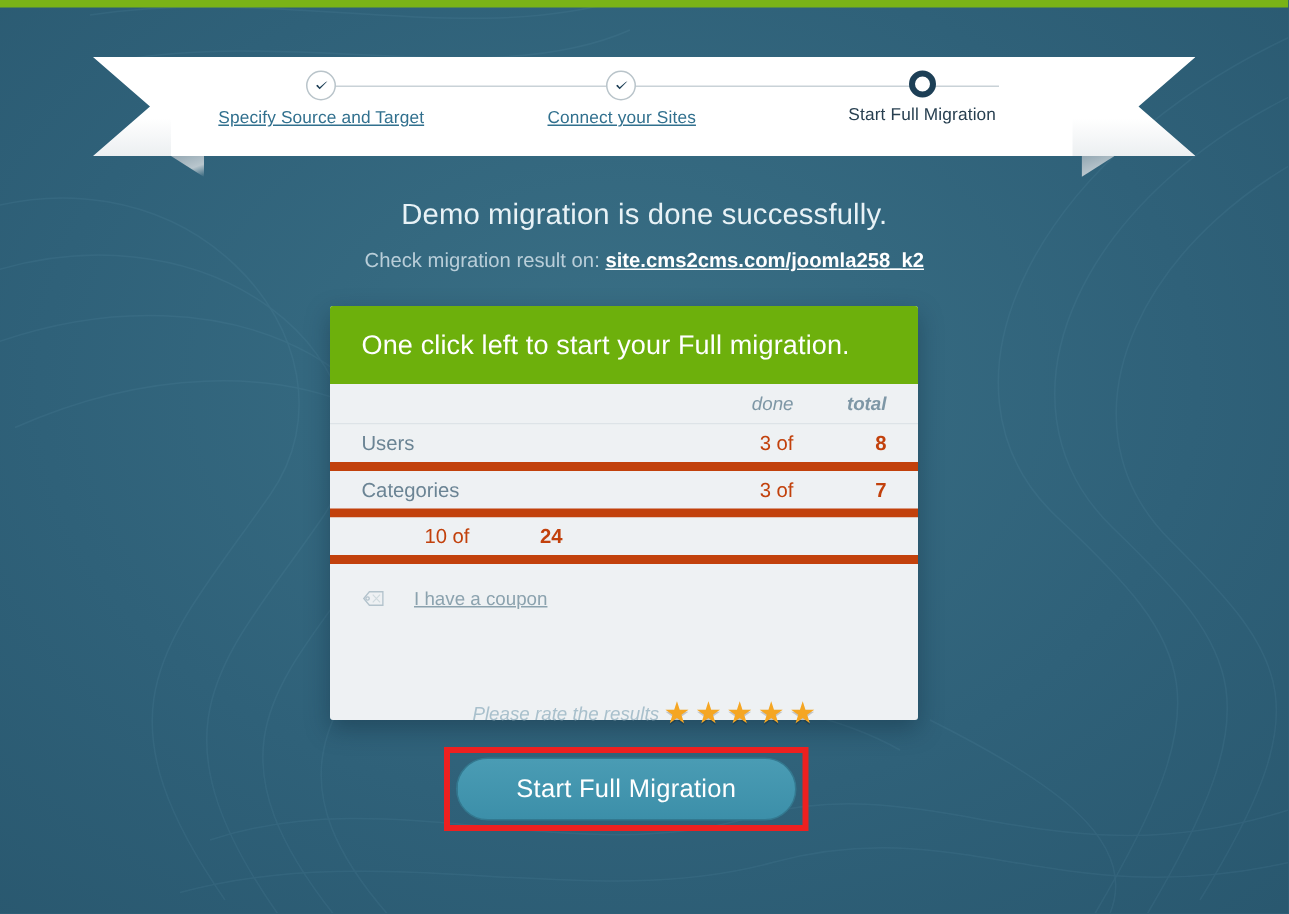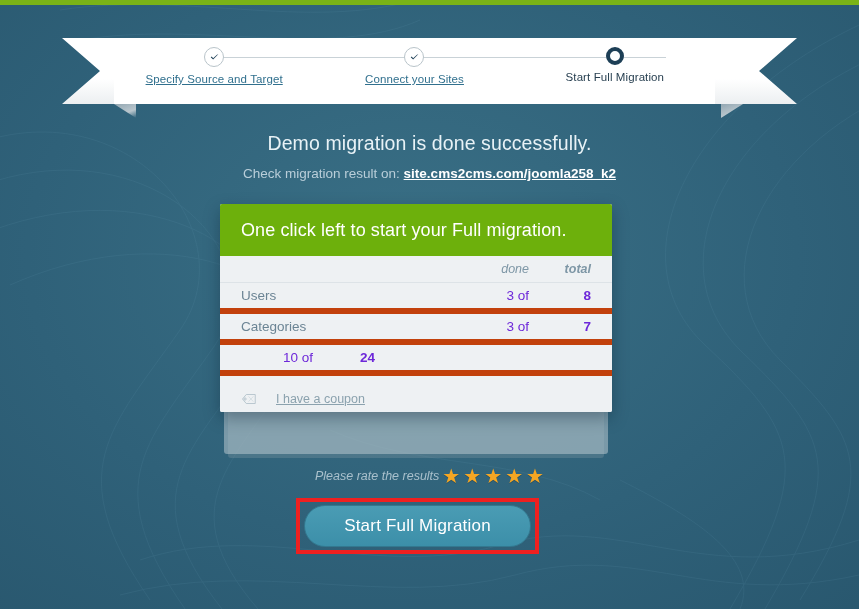--- a/index.html
+++ b/index.html
@@ -193,21 +193,21 @@
     top: 204px; left: 224px;
     width: 384px; height: 250px;
     background: #b6c6ce;
     opacity: .55;
     border-radius: 3px;
     z-index: 3;
   }
   #card {
     position: absolute;
     top: 204px; left: 220px;
-    width: 392px; height: 208px;
+    width: 392px; height: 276px;
     background: #eef1f3;
     border-radius: 2px;
     overflow: hidden;
     z-index: 4;
     box-shadow: 0 6px 16px rgba(10,30,45,.35);
   }
   #card-header {
     height: 52px;
     background: #6db00c;
     color: #ffffff;
@@ -239,21 +239,21 @@
     display: flex;
     align-items: center;
     height: 31px;
     padding: 0 21px;
     border-bottom: 6px solid #c2410c;
     background: #eef1f3;
     font-size: 13.5px;
     color: #6b8494;
   }
   .row .c-name { flex: 1; }
-  .row .c-done, .row .c-total { color: #6d28d9; }
+  .row .c-done, .row .c-total { color: #c2410c; }
 
   .row-price {
     display: flex;
     align-items: center;
     height: 38px;
     padding: 0 21px;
     background: #e2e7ea;
     border-bottom: 1px solid #d6dce0;
   }
   .row-price .p-label {

